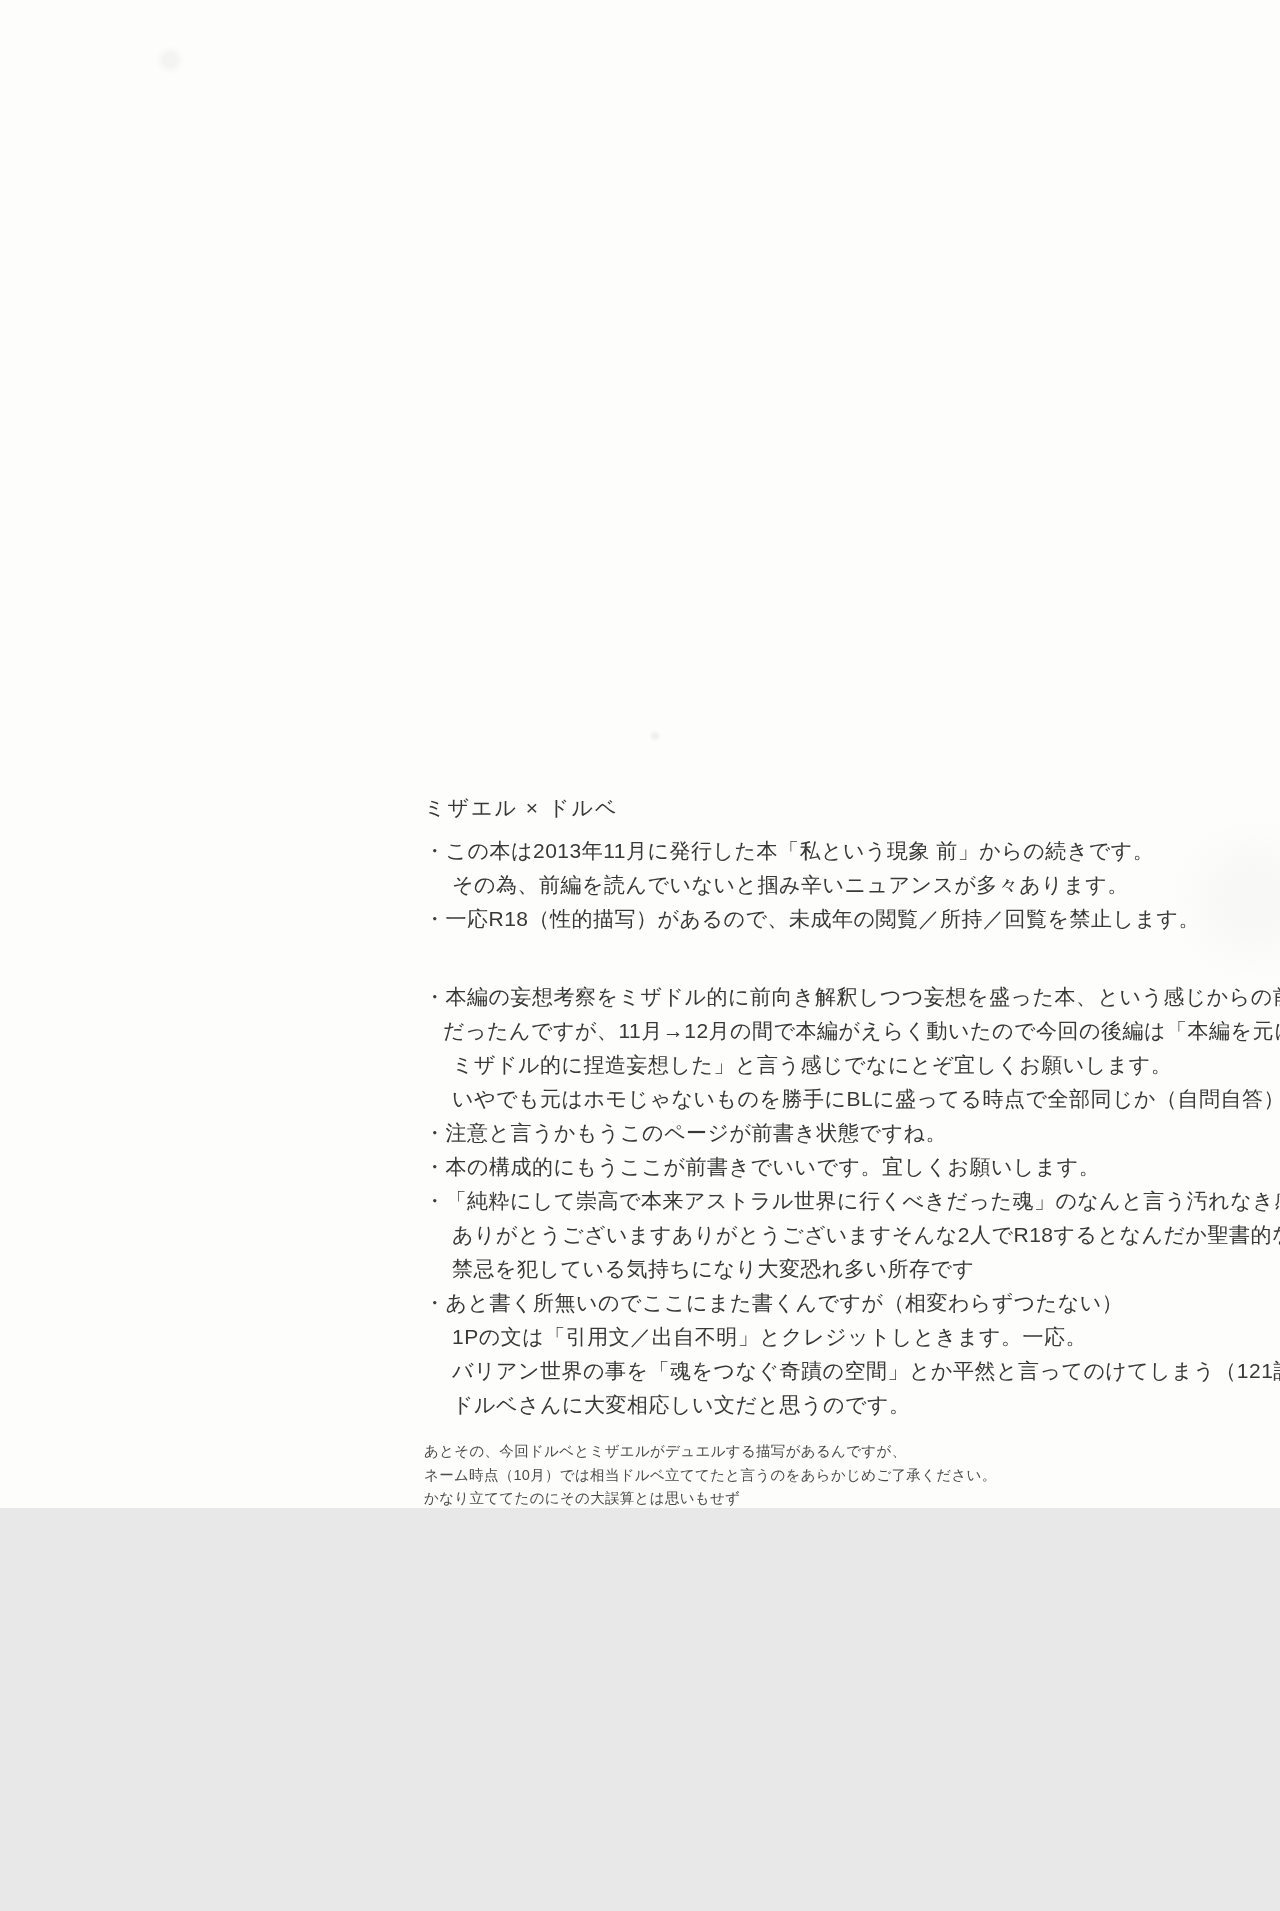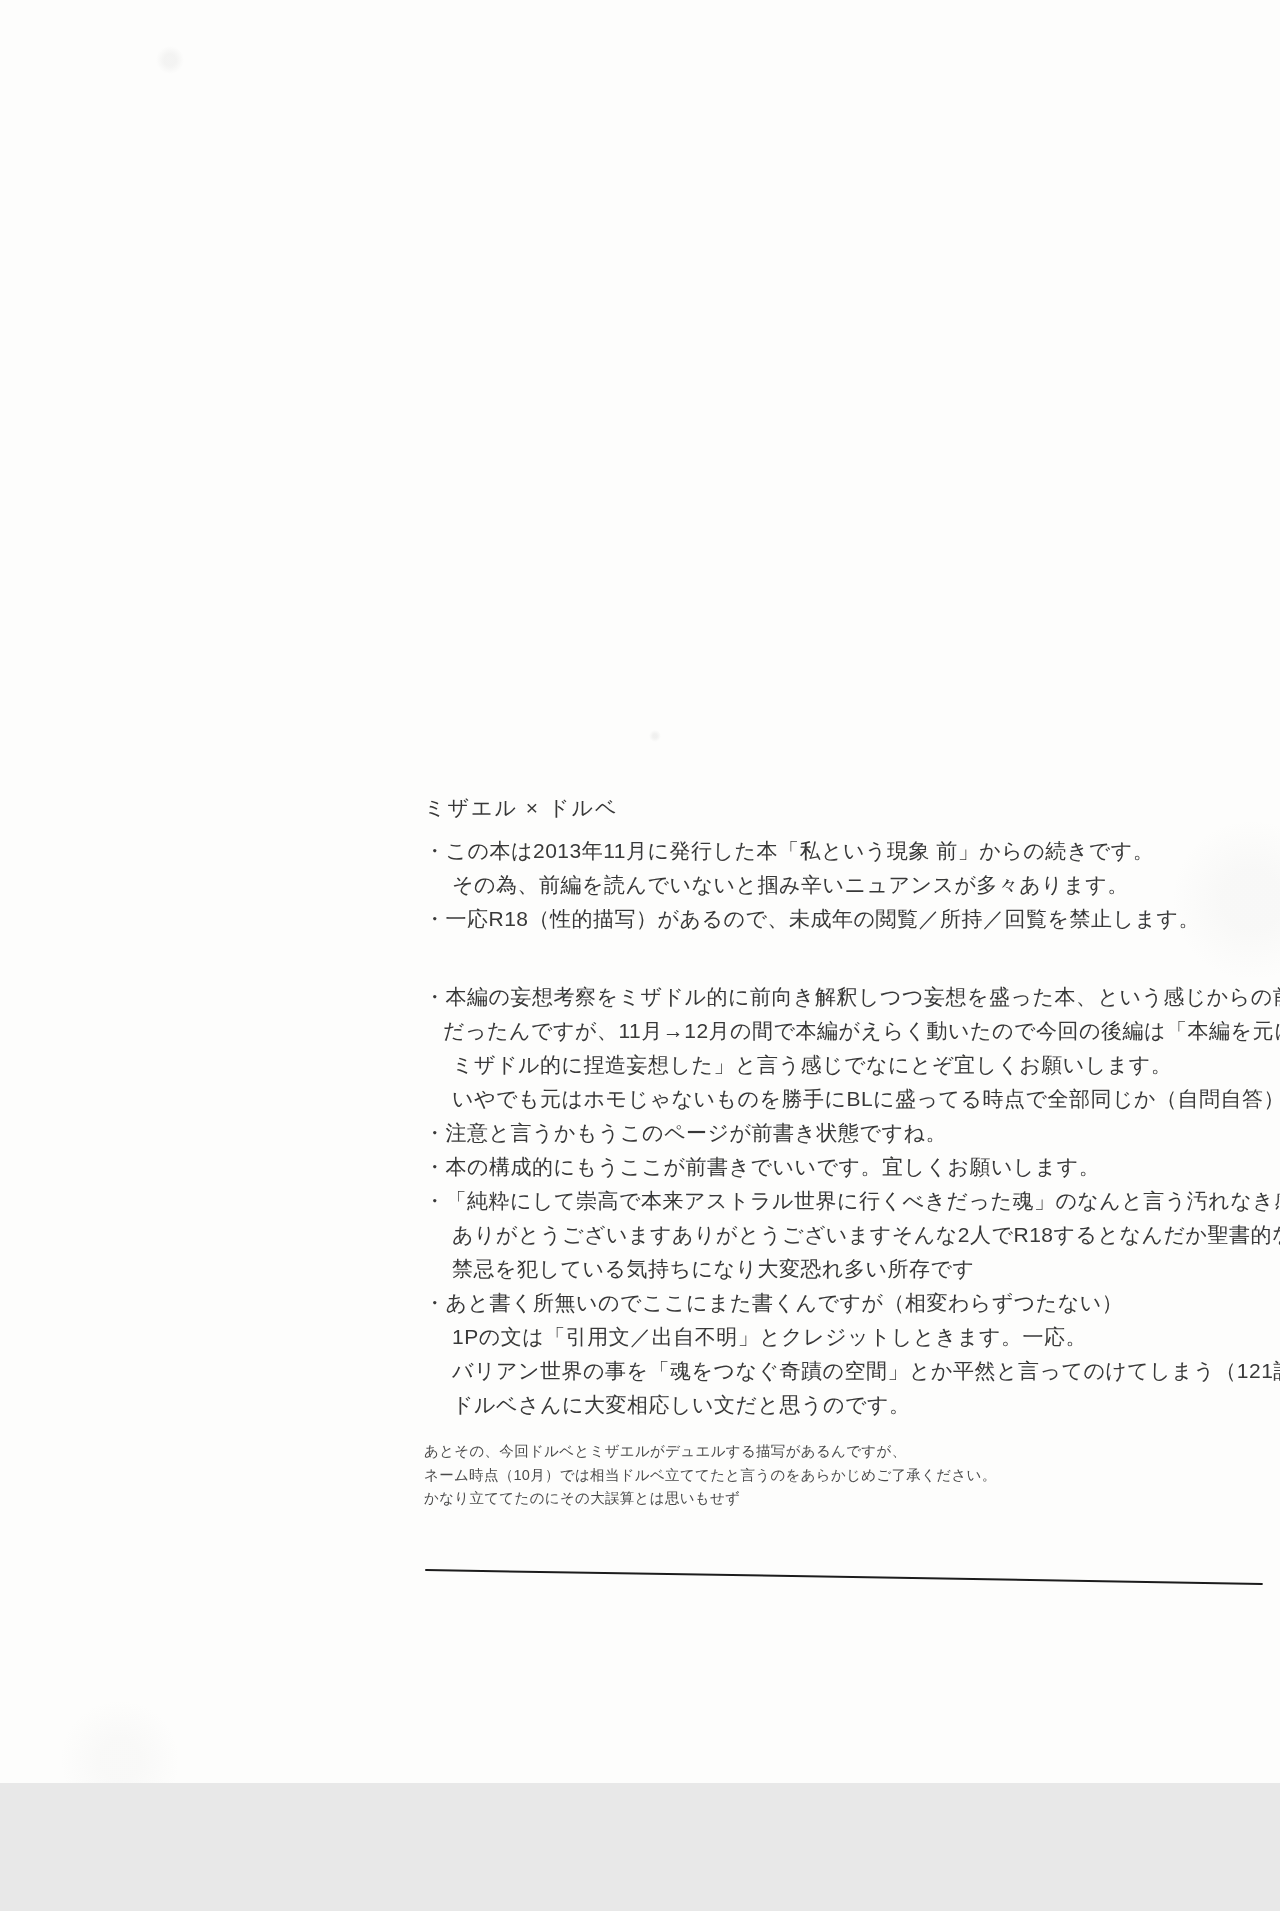--- a/index.html
+++ b/index.html
@@ -1,18 +1,18 @@
 <!DOCTYPE html>
 <html><head>
 <meta charset="utf-8">
 <style>
   html,body{margin:0;padding:0;background:#e8e8e8;}
   .page{
     position:relative;
-    width:1280px;height:1783px;
+    width:1280px;height:1508px;
     margin:0 auto;
     background:#fdfdfc;
     background-image:
       radial-gradient(circle at 170px 60px, rgba(160,160,160,0.10) 0 6px, rgba(160,160,160,0) 14px),
       radial-gradient(circle at 655px 736px, rgba(150,150,150,0.12) 0 2px, rgba(150,150,150,0) 6px),
       radial-gradient(circle at 1252px 900px, rgba(170,170,170,0.06) 0 30px, rgba(170,170,170,0) 80px),
       radial-gradient(circle at 120px 1760px, rgba(170,170,170,0.05) 0 20px, rgba(170,170,170,0) 60px);
     overflow:hidden;
     font-family:"Liberation Sans", sans-serif;
     -webkit-font-smoothing:antialiased;

